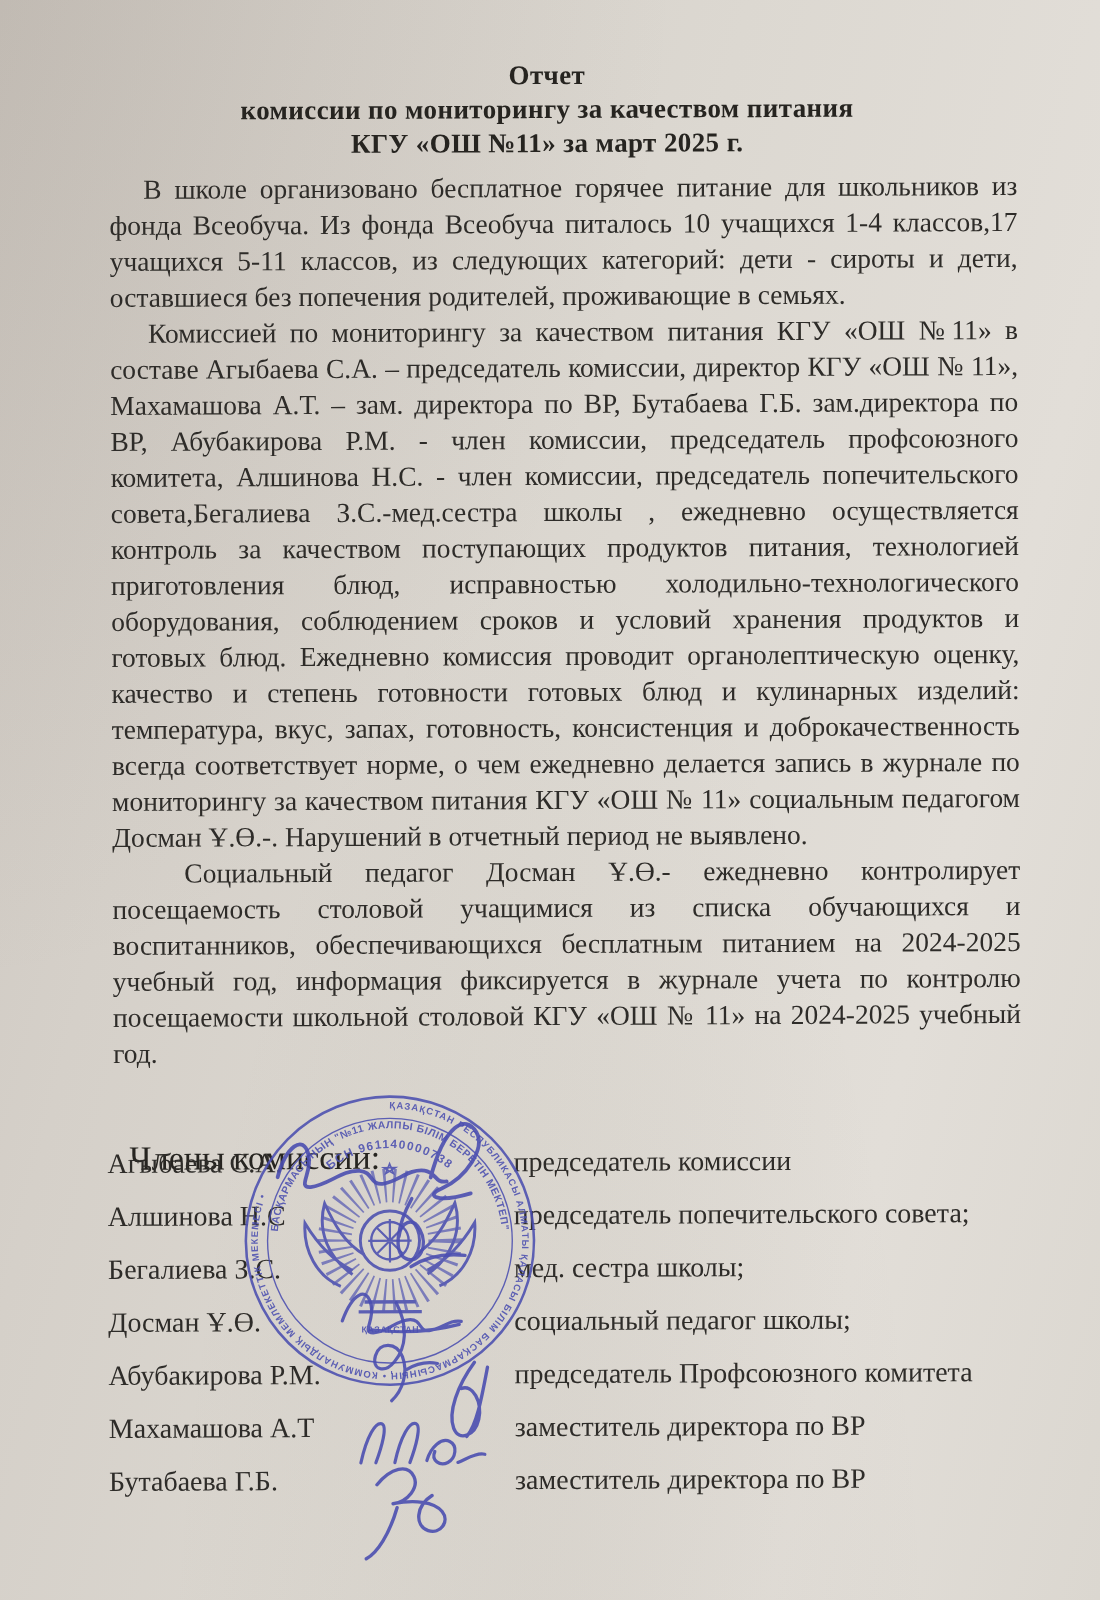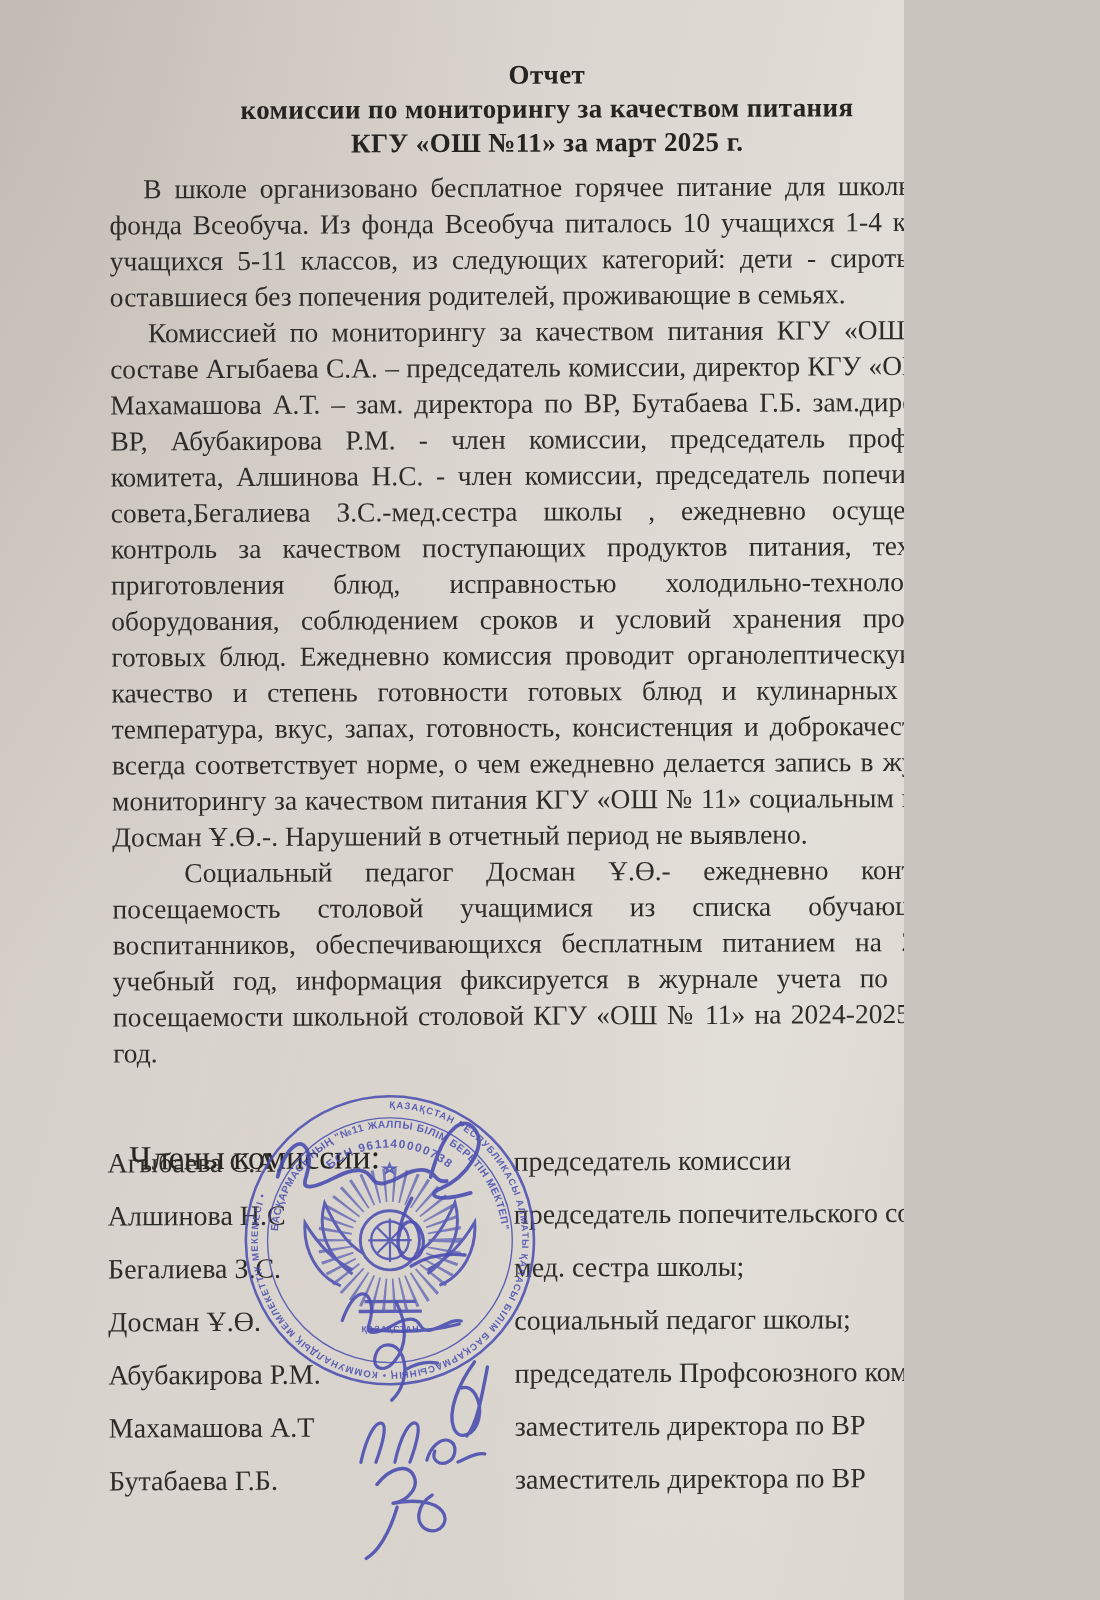--- a/index.html
+++ b/index.html
@@ -2,21 +2,21 @@
 <html><head>
 <meta charset="utf-8">
 <style>
   :root{
     --ink:#4b4fb0;
     --paper-text:#2e2c29;
   }
   html,body{margin:0;padding:0;background:#c9c4be;}
   .page{
     position:relative;
-    width:904px;height:1600px;
+    width:1100px;height:1600px;
     overflow:hidden;
     font-family:"Liberation Serif","DejaVu Serif",serif;
     color:var(--paper-text);
     background:
       radial-gradient(ellipse at -5% -5%, rgba(110,100,88,0.14), rgba(0,0,0,0) 45%),
       radial-gradient(ellipse at 50% 115%, rgba(120,110,96,0.08), rgba(0,0,0,0) 50%),
       linear-gradient(104deg,#cdc7c0 0%,#d5d0c9 22%,#dcd8d1 50%,#e2ded8 78%,#dbd7d0 100%);
   }
   .tilt{position:absolute;inset:0;transform:rotate(-0.25deg);}
   .title{

